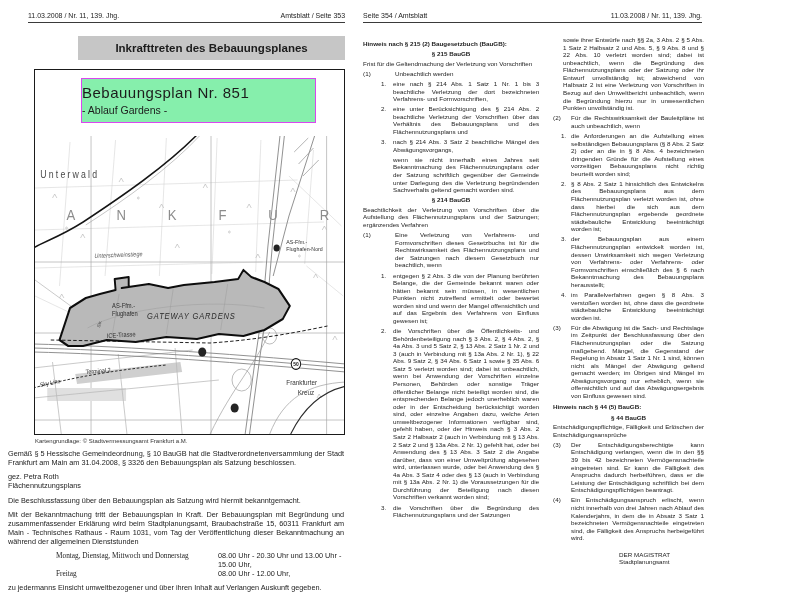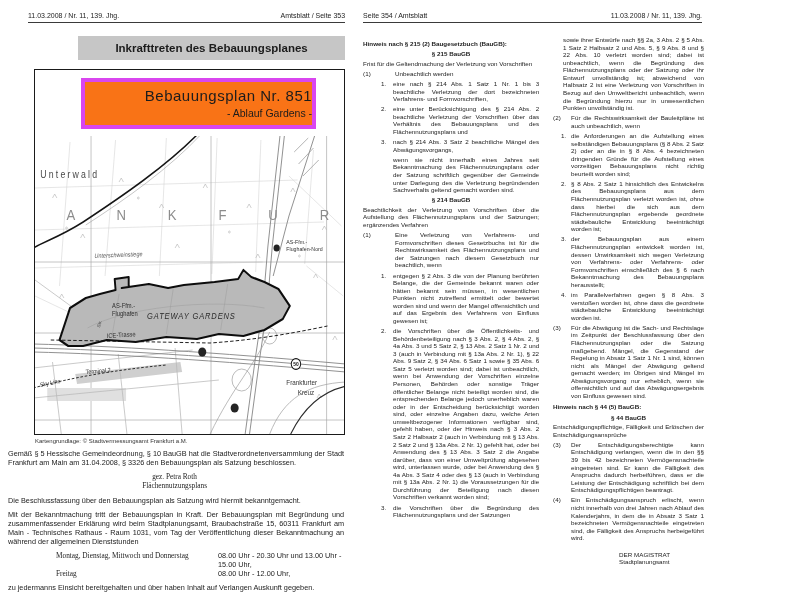--- a/index.html
+++ b/index.html
@@ -14,29 +14,29 @@
   .hdr{display:flex;justify-content:space-between;font-size:7px;
        border-bottom:1px solid #3a3a3a;padding-bottom:3px;}
   .page-left .hdr{margin:0 2px 0 20px;}
   .page-right .hdr{margin:0 2px 0 0;}
 
   
   .banner{margin:13px 2px 9px 70px;background:var(--banner-bg,#c6c6c6);
           text-align:center;font-weight:bold;font-size:11.5px;padding:6px 0;}
   .map-frame{margin:0 2px 3px 26px;border:1.5px solid #1a1a1a;height:364px;
              position:relative;background:#fff;overflow:hidden;}
-  .map-titlebox{margin:8px 28px 0 46px;border:4px solid #d946ef;text-align:right;
-                padding:5px 0 6px 0;background:#f97316;position:relative;z-index:2;}
+  .map-titlebox{margin:8px 28px 0 46px;border:1px solid #d946ef;text-align:left;
+                padding:5px 0 6px 0;background:#86efac;position:relative;z-index:2;}
   .map-title{font-size:15px;letter-spacing:.5px;}
   .map-sub{font-size:10.5px;margin-top:3px;}
   .map-svg{position:absolute;left:0;bottom:0;width:100%;height:298px;}
   .map-caption{font-size:6px;color:#333;margin:1px 0 0 27px;}
   .body-txt{font-size:7.3px;line-height:1.26;text-align:justify;
             margin:5px 3px 0 0;hyphens:auto;}
-  .sigblock{text-align:center;font-size:7.3px;line-height:1.25;margin:5px 6px 0 0;font-family:Liberation Serif, serif;}
+  .sigblock{text-align:left;font-size:7.3px;line-height:1.25;margin:5px 6px 0 0;}
   .hours{margin:4px 0 0 48px;font-size:7.3px;line-height:1.25;}
   .hours-row{display:flex;}
   .hours-days{width:162px;font-family:Liberation Serif, serif;}
   .hours-time{flex:1;}
 
   
   .cols{display:flex;margin-top:13px;align-items:flex-start;}
   .col{font-size:6.25px;line-height:1.21;hyphens:auto;}
   .col1{flex:0 0 176px;}
   .col2{flex:1;margin-left:14px;}
@@ -226,21 +226,21 @@
       <div class="hours-row">
         <span class="hours-days">Montag, Dienstag, Mittwoch und Donnerstag</span>
         <span class="hours-time">08.00 Uhr - 20.30 Uhr und 13.00 Uhr - 15.00 Uhr,</span>
       </div>
       <div class="hours-row">
         <span class="hours-days">Freitag</span>
         <span class="hours-time">08.00 Uhr - 12.00 Uhr,</span>
       </div>
     </div>
 
-    <div class="body-txt">zu jedermanns Einsicht bereitgehalten und über haben Inhalt auf Verlangen Auskunft gegeben.</div>
+    <div class="body-txt">zu jedermanns Einsicht umweltbezogener und über ihren Inhalt auf Verlangen Auskunft gegeben.</div>
   </div>
 
   <div class="page page-right">
     <div class="hdr">
       <span>Seite 354 / Amtsblatt</span>
       <span>11.03.2008 / Nr. 11, 139. Jhg.</span>
     </div>
 
     <div class="cols">
       <div class="col col1">

